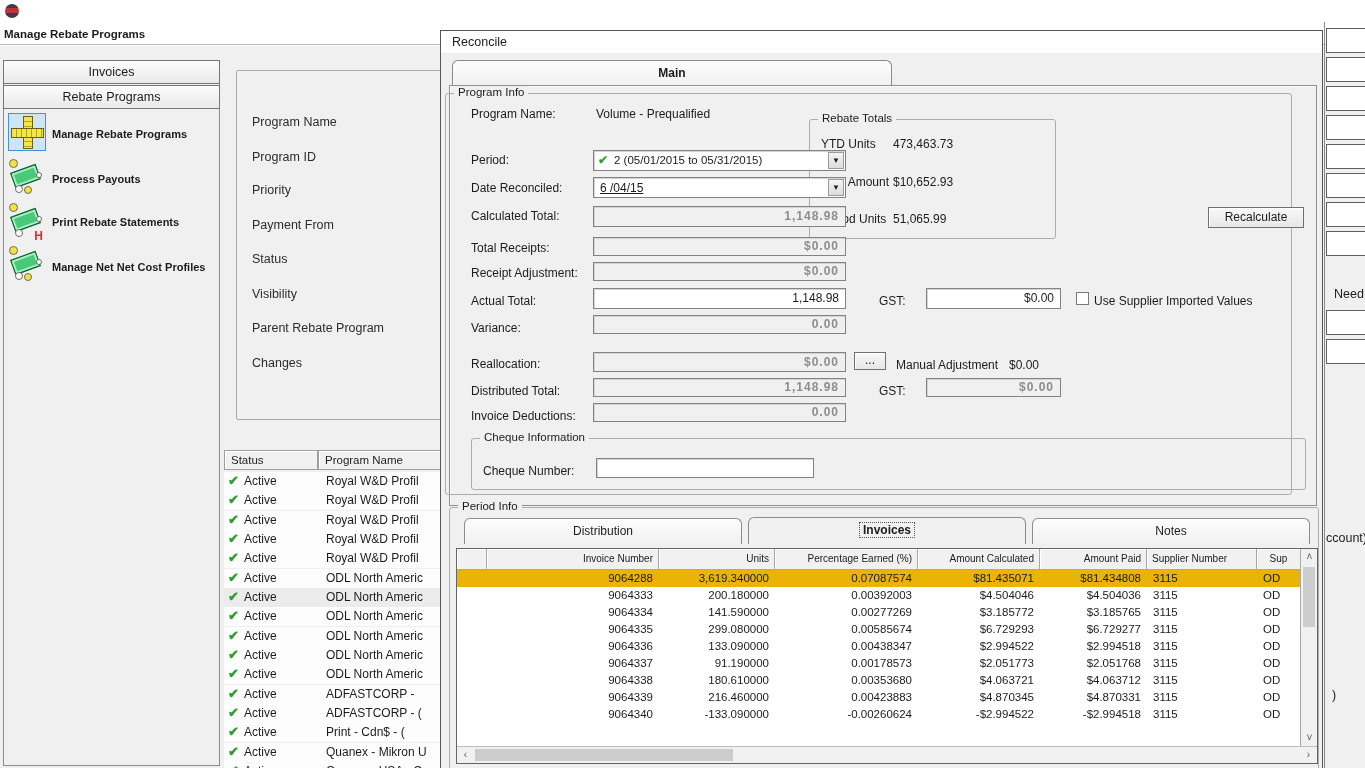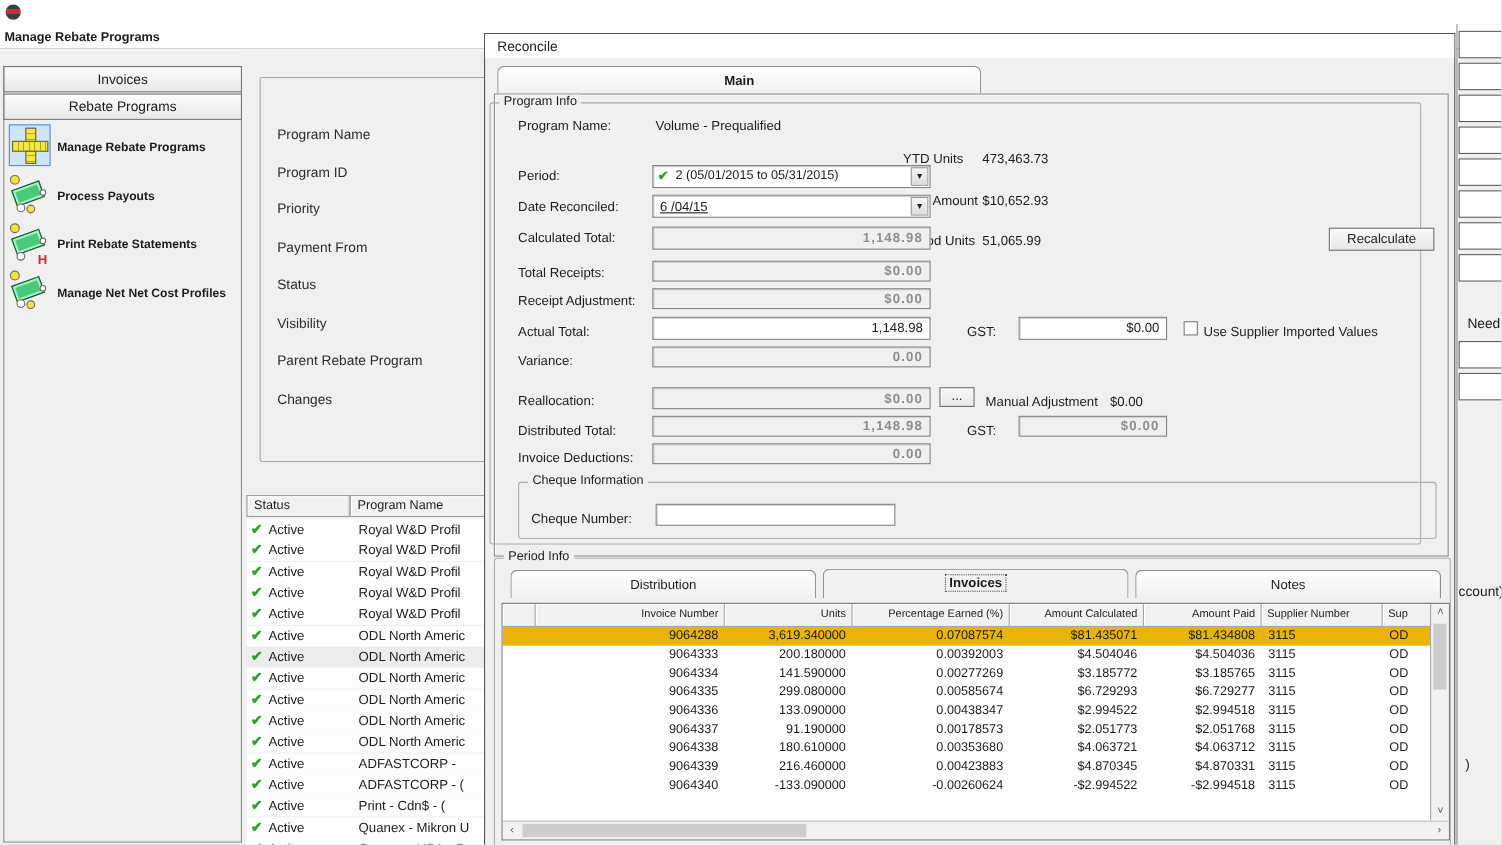--- a/index.html
+++ b/index.html
@@ -262,20 +262,23 @@
     <div class="tab bold" style="left:11px;top:29px;width:440px;">Main</div>
     <div class="tabpage" style="left:8px;top:54px;width:868px;height:421px;"></div>
 
     <div class="group" style="left:4px;top:62px;width:847px;height:402px;">
       <div class="glabel">Program Info</div>
     </div>
 
     <div class="lbl" style="left:30px;top:76px;">Program Name:</div>
     <div class="lbl" style="left:155px;top:76px;">Volume - Prequalified</div>
 
+    <div class="group" style="left:368px;top:88px;width:247px;height:120px;">
+      <div class="glabel">Rebate Totals</div>
+    </div>
     <div class="lbl" style="left:380px;top:106px;">YTD Units</div>
     <div class="lbl" style="left:452px;top:106px;">473,463.73</div>
     <div class="lbl" style="left:380px;top:144px;">YTD Amount</div>
     <div class="lbl" style="left:452px;top:144px;">$10,652.93</div>
     <div class="lbl" style="left:380px;top:181px;">Period Units</div>
     <div class="lbl" style="left:452px;top:181px;">51,065.99</div>
 
     <div class="btn" style="left:767px;top:176px;width:96px;height:21px;line-height:19px;">Recalculate</div>
 
     <div class="lbl" style="left:30px;top:122px;">Period:</div>
@@ -342,21 +345,21 @@
 
     <div id="itable">
       <div id="ihead">
         <div class="ihc" style="width:30px;"></div>
         <div class="ihc ralign" style="width:172px;">Invoice Number</div>
         <div class="ihc ralign" style="width:116px;">Units</div>
         <div class="ihc ralign" style="width:143px;">Percentage Earned (%)</div>
         <div class="ihc ralign" style="width:122px;">Amount Calculated</div>
         <div class="ihc ralign" style="width:107px;">Amount Paid</div>
         <div class="ihc" style="width:110px;">Supplier Number</div>
-        <div class="ihc" style="width:43px;border-right:none;">Sup</div>
+        <div class="ihc" style="width:43px;border-right:none;text-align:center;">Sup</div>
       </div>
       <div id="ibody">
         <div class="irow sel">
             <div class="idc" style="width:30px;"></div>
             <div class="idc ralign" style="width:172px;">9064288</div>
             <div class="idc ralign" style="width:116px;">3,619.340000</div>
             <div class="idc ralign" style="width:143px;">0.07087574</div>
             <div class="idc ralign" style="width:122px;">$81.435071</div>
             <div class="idc ralign" style="width:107px;">$81.434808</div>
             <div class="idc" style="width:110px;">3115</div>

